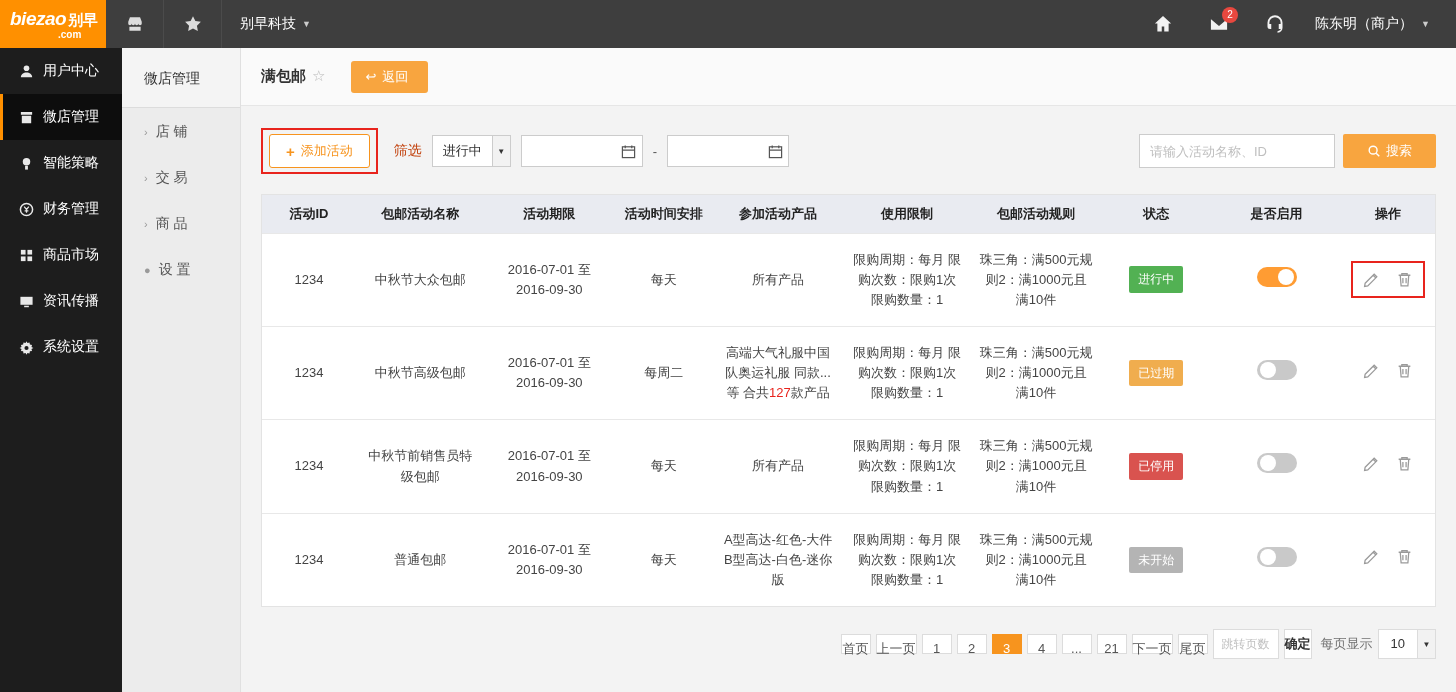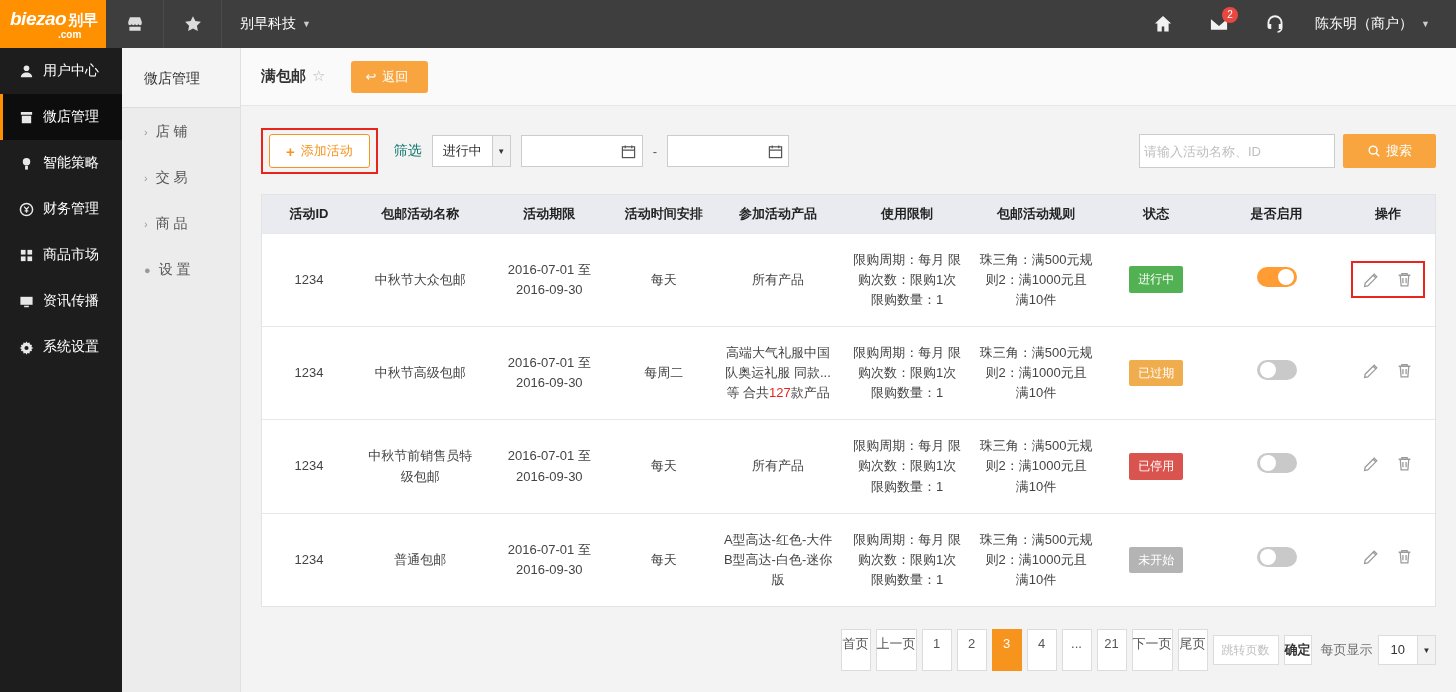--- a/index.html
+++ b/index.html
@@ -39,31 +39,31 @@
   .main { position:absolute; top:48px; left:241px; right:0; bottom:0; background:#f3f3f3; overflow:hidden; }
   .page-head { height:58px; display:flex; align-items:center; gap:26px; padding:2px 20px; background:#fafafa; border-bottom:1px solid #e6e6e6; }
   .page-title { font-size:15px; color:#333; font-weight:bold; }
   .fav { color:#b9b9b9; font-size:15px; font-weight:normal; margin-left:6px; cursor:pointer; }
   .btn-back { background:#f8a53f; color:#fff; border:none; border-radius:3px; padding:7px 20px 7px 14px; font-size:13px; cursor:pointer; display:inline-flex; align-items:center; gap:6px; }
 
   .toolbar { display:flex; align-items:center; padding:22px 20px 20px; gap:10px; }
   .ann { border:2px solid #e8241d; padding:4px 6px; display:inline-flex; align-items:center; }
   .btn-add { background:#fff; border:1px solid #f7941e; color:#f7941e; border-radius:3px; padding:7px 16px; font-size:13px; cursor:pointer; display:inline-flex; align-items:center; gap:6px; }
   .btn-add .plus { font-size:15px; font-weight:bold; }
-  .filter-label { font-size:14px; color:#0f766e; margin-left:6px;text-align:center; }
+  .filter-label { font-size:14px; color:#c2410c; margin-left:6px;text-align:center; }
   .fake-select { display:inline-flex; align-items:stretch; background:#fff; border:1px solid #ccc; height:32px; cursor:pointer; }
   .fake-select .val { padding:0 10px; line-height:30px; min-width:58px; color:#333; }
   .fake-select .arrow { width:18px; border-left:1px solid #ccc; background:#f2f2f2; display:flex; align-items:center; justify-content:center; font-size:8px; color:#333; }
   .date-input { display:inline-flex; align-items:stretch; background:#fff; border:1px solid #ccc; height:32px; width:122px; cursor:text; }
   .date-input input { flex:1; border:none; outline:none; width:60px; padding:0 8px; font-size:13px; }
   .date-input .cal { width:26px; display:flex; align-items:center; justify-content:center; }
   .date-input .cal svg { width:15px; height:15px; stroke:#555; fill:none; }
   .dash { color:#555; }
   .search-wrap { margin-left:auto; display:flex; align-items:center; }
-  .search-input { width:196px; height:34px; border:1px solid #ccc; background:#fff; padding:0 4px; font-size:13px; outline:none; }
+  .search-input { width:196px; height:34px; border:1px solid #ccc; background:#fff; padding:0 10px; font-size:13px; outline:none; }
   .search-input::placeholder { color:#bfbfbf; }
   .btn-search { height:34px; background:#f8a53f; border:none; color:#fff; font-size:13px; padding:0 24px; margin-left:8px; border-radius:2px; cursor:pointer; display:inline-flex; align-items:center; gap:5px; }
   .btn-search svg { width:14px; height:14px; stroke:#fff; fill:none; }
 
   
   .table-card { margin:0 20px; background:#fff; border:1px solid #e3e3e3; }
   table { width:100%; border-collapse:collapse; table-layout:fixed; }
   thead th { background:#e9ebf1; font-size:13px; color:#222; font-weight:bold; height:38px; text-align:center; }
   tbody td { border-top:1px solid #e8e8e8; text-align:center; font-size:13px; color:#444; padding:16px 8px; line-height:1.55; vertical-align:middle; }
   .red { color:#e8241d; }
@@ -77,21 +77,21 @@
   .toggle.off { background:#c9c9c9; }
   .toggle .knob { position:absolute; top:2px; width:16px; height:16px; border-radius:50%; background:#fff; }
   .toggle.on .knob { right:3px; }
   .toggle.off .knob { left:3px; }
   .ops { display:inline-flex; gap:16px; align-items:center; }
   .ops svg { width:17px; height:17px; stroke:#9a9a9a; fill:none; cursor:pointer; }
   .ops-ann { border:2px solid #e8241d; padding:8px 10px; display:inline-flex; }
 
   
   .pager { display:flex; justify-content:flex-end; align-items:center; gap:5px; padding:22px 20px; }
-  .pg-btn { min-width:30px; height:42px; line-height:28px; background:#fff; border:1px solid #dcdcdc; color:#555; text-align:center; padding:0 0; cursor:pointer; font-size:13px; }
+  .pg-btn { min-width:30px; height:20px; line-height:28px; background:#fff; border:1px solid #dcdcdc; color:#555; text-align:center; padding:0 0; cursor:pointer; font-size:13px; }
   .pg-btn.active { background:#f7941e; border-color:#f7941e; color:#fff; }
   .pg-jump { width:66px; height:30px; line-height:28px; background:#fff; border:1px solid #dcdcdc; color:#c0c0c0; text-align:center; font-size:12px; }
   .pg-ok { height:30px; line-height:28px; background:#fff; border:1px solid #dcdcdc; color:#333; font-weight:bold; padding:0 0; cursor:pointer; }
   .pg-label { color:#737373; margin-left:4px; }
   .pg-size { display:inline-flex; align-items:stretch; height:30px; background:#fff; border:1px solid #dcdcdc; cursor:pointer; }
   .pg-size .val { padding:0 12px; line-height:28px; color:#333; }
   .pg-size .arrow { width:18px; border-left:1px solid #dcdcdc; background:#f2f2f2; display:flex; align-items:center; justify-content:center; font-size:8px; color:#333; }
 </style>
 </head>
 <body>

